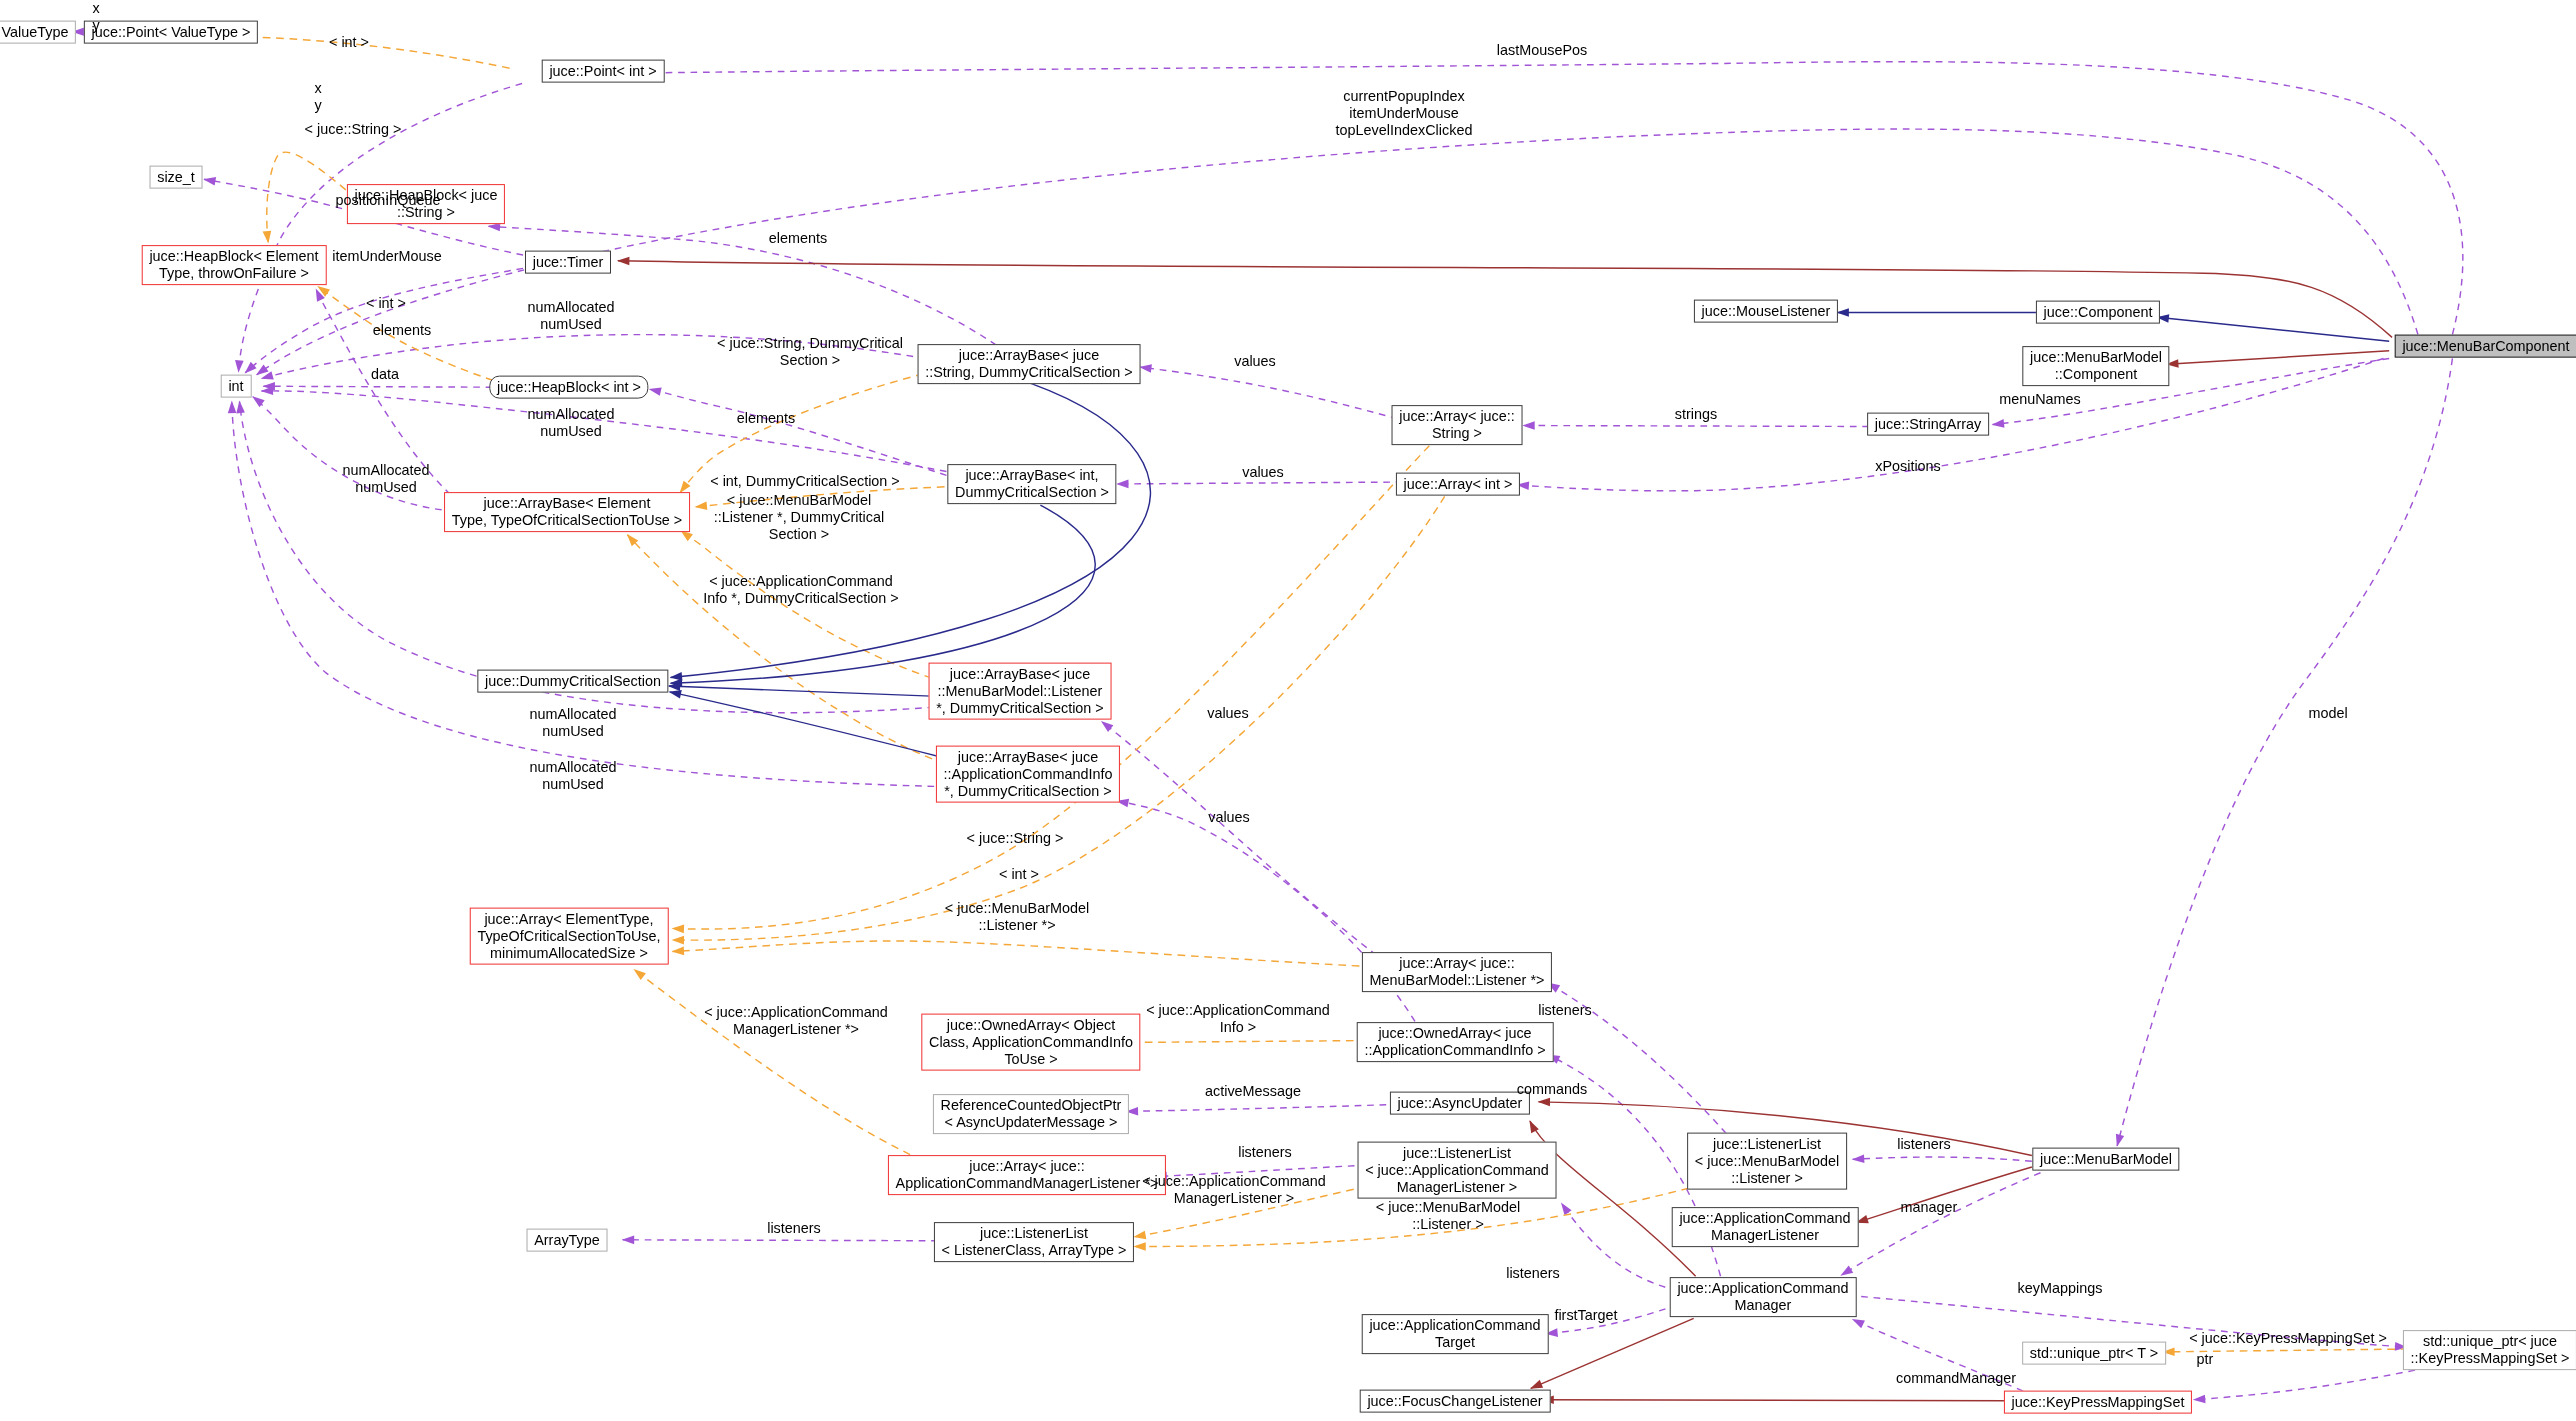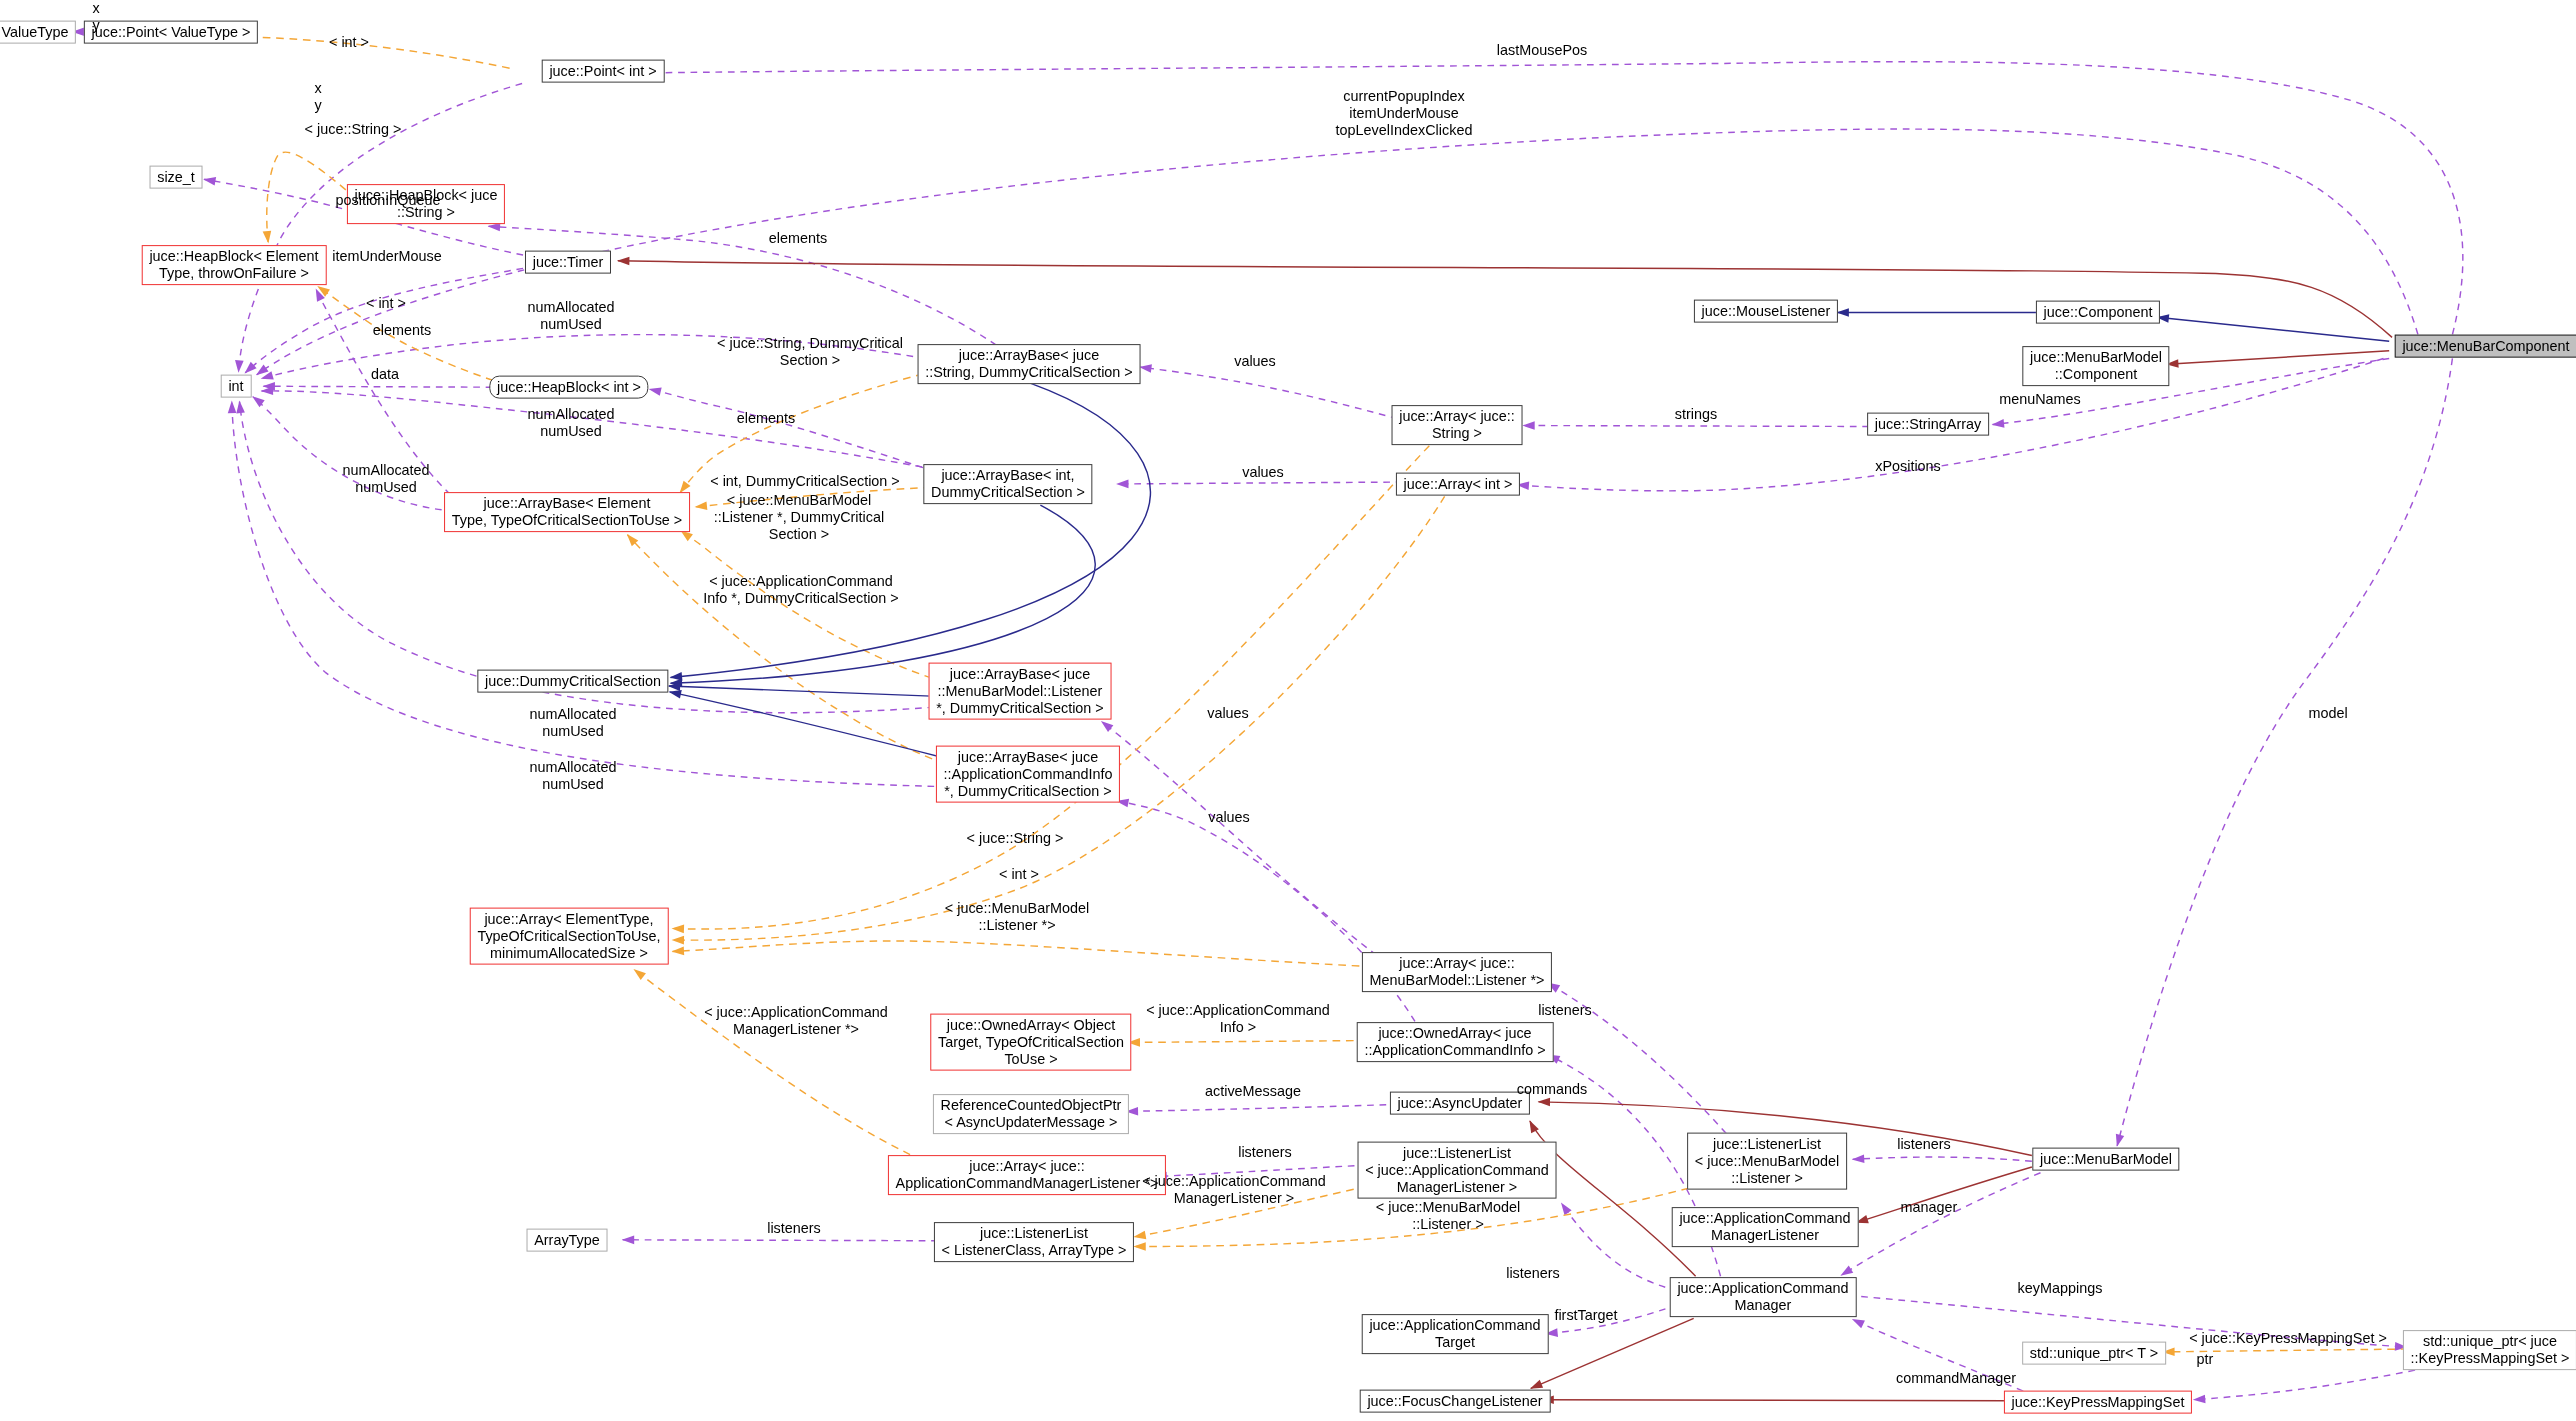--- a/index.html
+++ b/index.html
@@ -151,21 +151,21 @@
         <div>juce::ArrayBase&lt; juce</div>
         <div>::String, DummyCriticalSection &gt;</div>
       </div>
       <div class="node black" style="left: 1457px; top: 425px;">
         <div>juce::Array&lt; juce::</div>
         <div>String &gt;</div>
       </div>
       <div class="node black" style="left: 1928px; top: 424px;">
         <div>juce::StringArray</div>
       </div>
-      <div class="node black" style="left: 1008px; top: 484px;">
+      <div class="node black" style="left: 1032px; top: 484px;">
         <div>juce::ArrayBase&lt; int,</div>
         <div>DummyCriticalSection &gt;</div>
       </div>
       <div class="node black" style="left: 1458px; top: 484px;">
         <div>juce::Array&lt; int &gt;</div>
       </div>
       <div class="node red" style="left: 567px; top: 512px;">
         <div>juce::ArrayBase&lt; Element</div>
         <div>Type, TypeOfCriticalSectionToUse &gt;</div>
       </div>
@@ -186,21 +186,21 @@
         <div>juce::Array&lt; ElementType,</div>
         <div>TypeOfCriticalSectionToUse,</div>
         <div>minimumAllocatedSize &gt;</div>
       </div>
       <div class="node black" style="left: 1457px; top: 972px;">
         <div>juce::Array&lt; juce::</div>
         <div>MenuBarModel::Listener *&gt;</div>
       </div>
       <div class="node red" style="left: 1031px; top: 1042px;">
         <div>juce::OwnedArray&lt; Object</div>
-        <div>Target, TypeOfCriticalSection</div>
+        <div>Class, ApplicationCommandInfo</div>
         <div>ToUse &gt;</div>
       </div>
       <div class="node black" style="left: 1455px; top: 1042px;">
         <div>juce::OwnedArray&lt; juce</div>
         <div>::ApplicationCommandInfo &gt;</div>
       </div>
       <div class="node gray" style="left: 1031px; top: 1114px;">
         <div>ReferenceCountedObjectPtr</div>
         <div>&lt; AsyncUpdaterMessage &gt;</div>
       </div>

